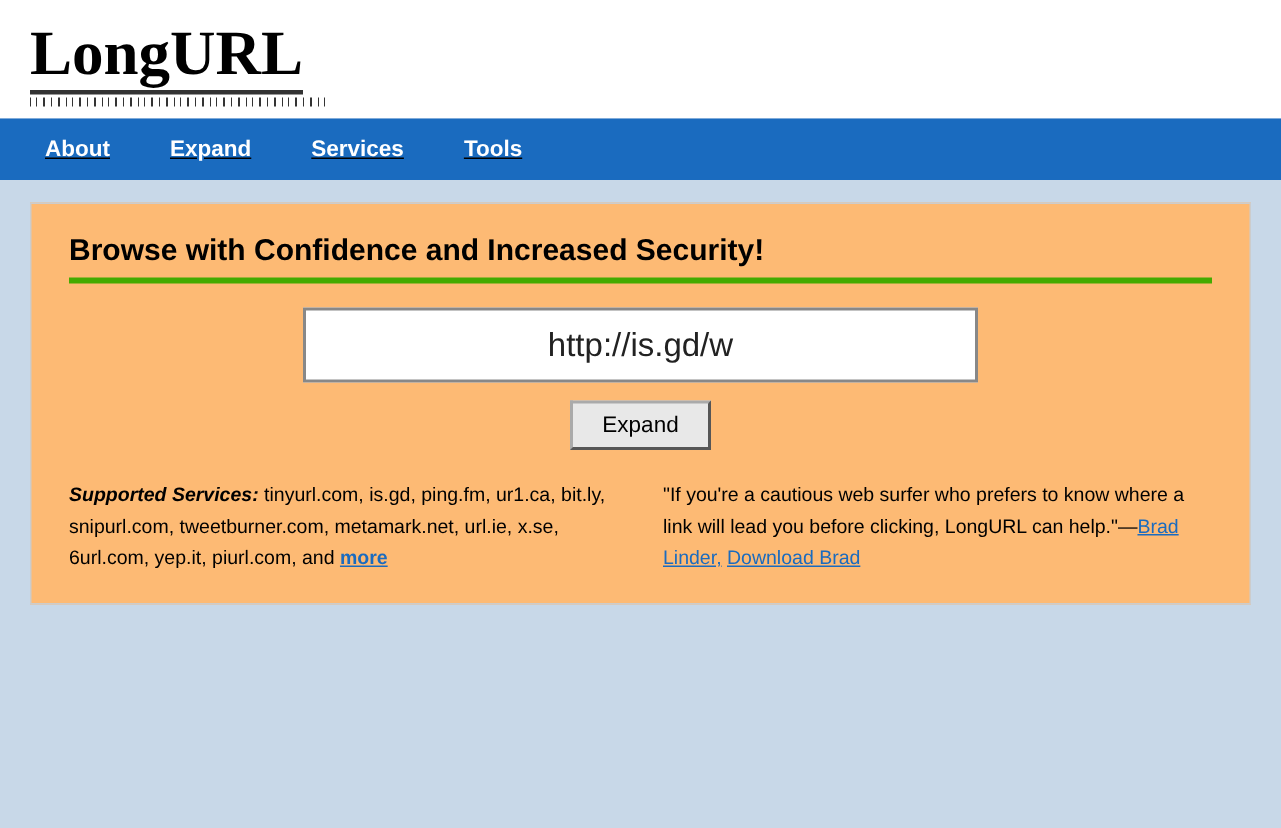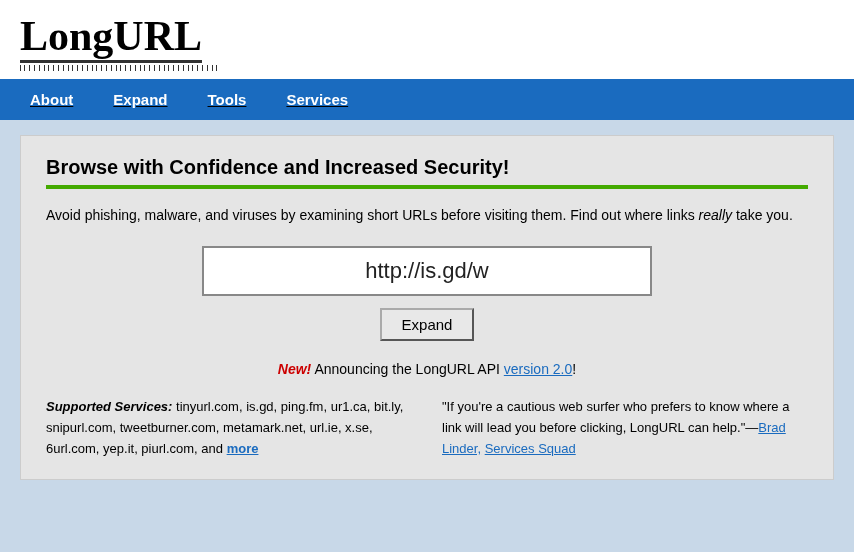--- a/index.html
+++ b/index.html
@@ -59,21 +59,21 @@
       display: block;
       color: #ffffff;
       text-decoration: none;
       font-weight: bold;
       font-size: 15px;
       padding: 12px 20px;
     }
 
     
     #main-content {
-      background-color: #e5e5e5;
+      background-color: #fdba74;
       margin: 15px 20px;
       padding: 20px 25px;
       border: 1px solid #cccccc;
     }
 
     #main-heading {
       font-size: 20px;
       font-weight: bold;
       color: #000000;
       margin-bottom: 6px;
@@ -190,46 +190,40 @@
 
 <nav id="navbar">
   <ul>
     <li>
       <a href="#">About</a>
     </li>
     <li>
       <a href="#">Expand</a>
     </li>
     <li>
+      <a href="#">Services</a>
+    </li>
+    <li>
       <a href="#">Tools</a>
-    </li>
-    <li>
-      <a href="#">Services</a>
     </li>
   </ul>
 </nav>
 
 <div id="main-content">
   <h1 id="main-heading">Browse with Confidence and Increased Security!</h1>
   <div id="green-divider"></div>
-  <p id="tagline">
-    <span>Avoid phishing, malware, and viruses by examining short URLs before visiting them. Find out where links </span><em>really</em><span> take you.</span>
-  </p>
 
   <div id="url-form">
     <input type="text" id="url-input" value="http://is.gd/w" style="">
     <button id="expand-button">Expand</button>
   </div>
 
-  <div id="announcement">
-    <span class="new-label">New!</span><span> Announcing the LongURL API </span><a href="#">version 2.0</a><span>!</span>
-  </div>
 
   <div id="footer-info">
     <div id="supported-services">
       <strong>Supported Services:</strong>
       <span>tinyurl.com, is.gd, ping.fm, ur1.ca, bit.ly, snipurl.com, tweetburner.com, metamark.net, url.ie, x.se, 6url.com, yep.it, piurl.com, and </span><a href="#">more</a>
     </div>
     <div id="quote-section">
-      <span>"If you're a cautious web surfer who prefers to know where a link will lead you before clicking, LongURL can help."—</span><a href="#">Brad Linder,</a> <a href="#">Services Squad</a>
+      <span>"If you're a cautious web surfer who prefers to know where a link will lead you before clicking, LongURL can help."—</span><a href="#">Brad Linder,</a> <a href="#">Download Brad</a>
     </div>
   </div>
 </div>
 
 </body></html>

